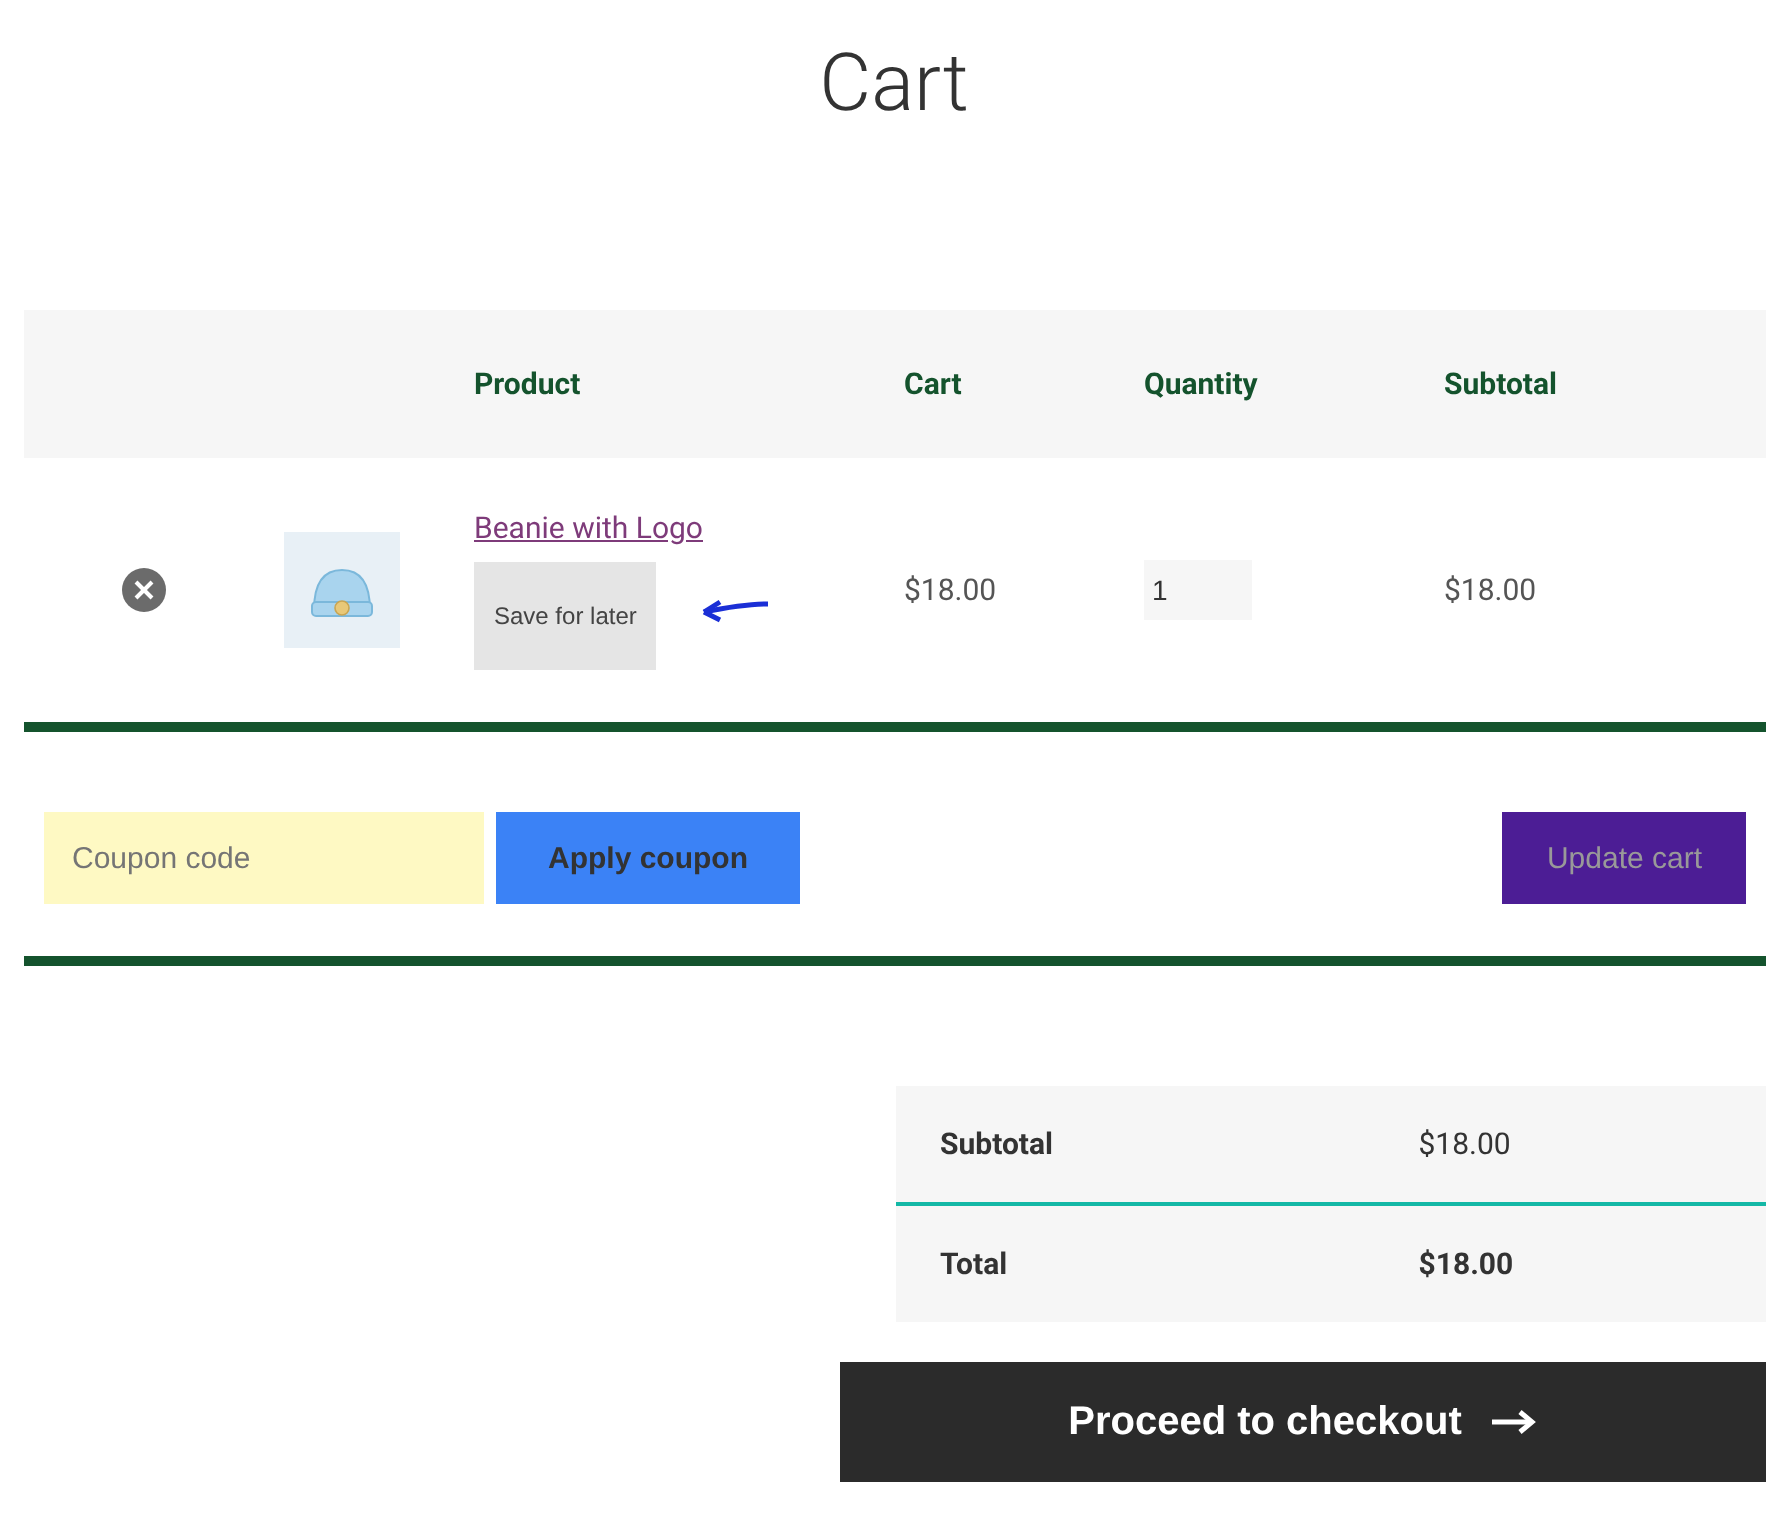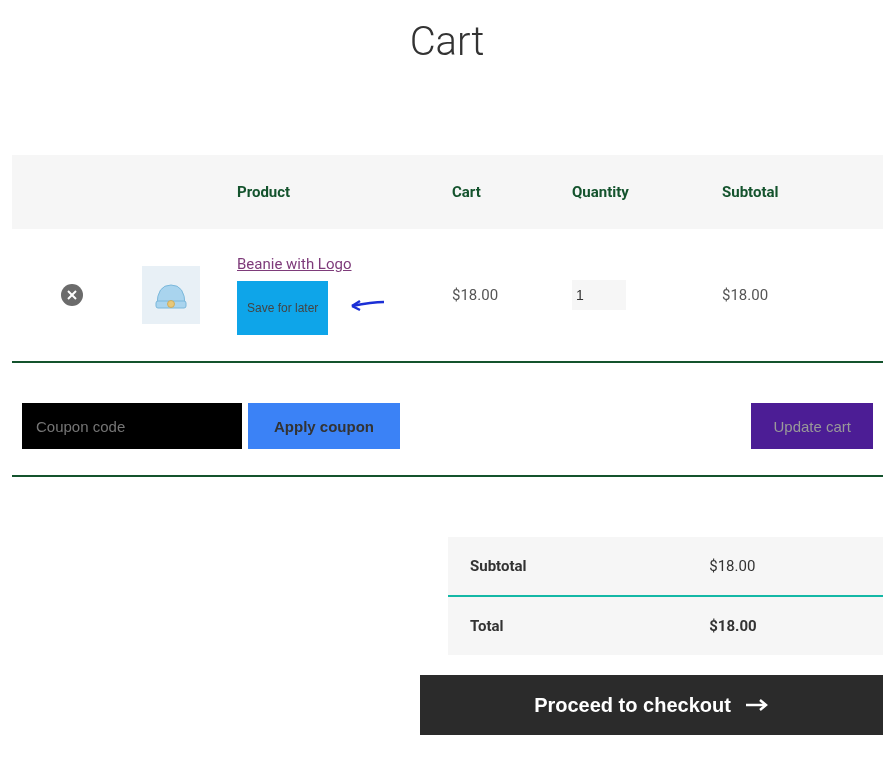--- a/index.html
+++ b/index.html
@@ -36,21 +36,21 @@
   .th-product { width: 215px; }
   .th-price { width: 120px; }
   .th-qty { width: 150px; }
   .th-subtotal { width: auto; }
 
   .cart-table tbody td {
     padding: 26px 10px;
     vertical-align: middle;
     color: #555;
     font-size: 15px;
-    border-bottom: 2px solid #14532d;
+    border-bottom: 5px solid #14532d;
   }
   .remove-cell { text-align: center; }
   .remove-btn {
     display: inline-flex;
     width: 22px;
     height: 22px;
     border-radius: 50%;
     background: #6b6b6b;
     color: #fff;
     align-items: center;
@@ -69,21 +69,21 @@
     justify-content: center;
   }
   .product-cell { }
   .product-link {
     color: #7e3b7a;
     text-decoration: underline;
     font-size: 15px;
   }
   .save-later {
     display: inline-block;
-    background: #0ea5e9;
+    background: #e5e5e5;
     color: #444;
     font-size: 12px;
     padding: 20px 10px;
     margin-top: 8px;
     cursor: pointer;
     border: none;
   }
   .annot-arrow {
     display: inline-block;
     margin-left: 10px;
@@ -102,21 +102,21 @@
     padding: 0;
     border: none;
   }
   .actions-bar {
     display: flex;
     margin-top: 14px;
   }
   .coupon-input {
     width: 220px;
     height: 46px;
-    background: #000000;
+    background: #fef9c3;
     border: none;
     padding: 0 14px;
     font-size: 15px;
     color: #888;
     margin-right: 6px;
   }
   .apply-btn {
     height: 46px;
     background: #3b82f6;
     border: none;

